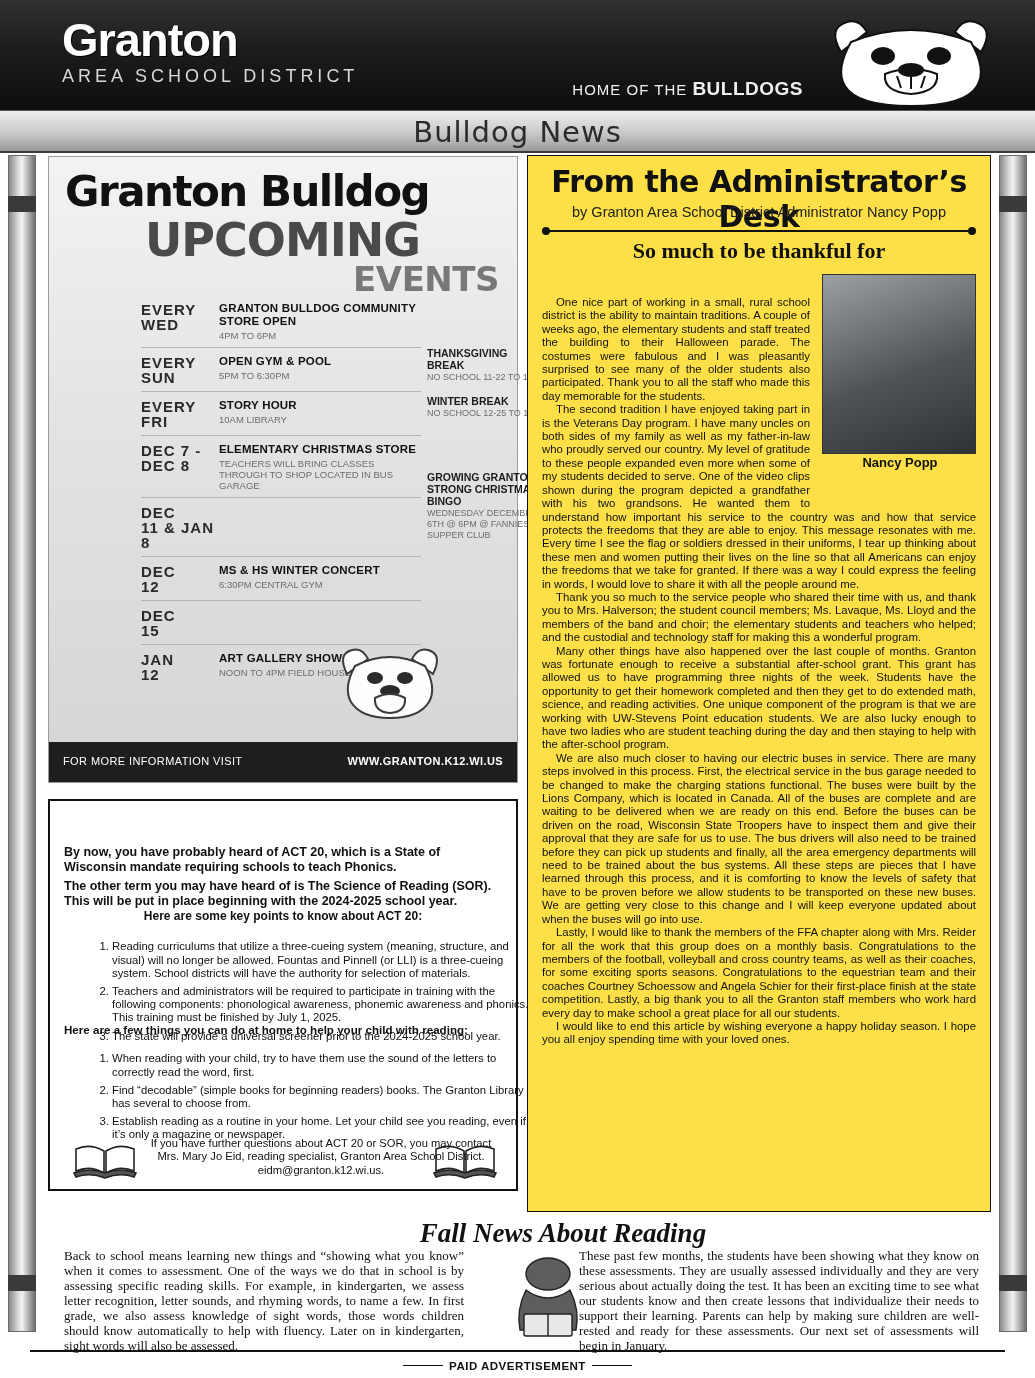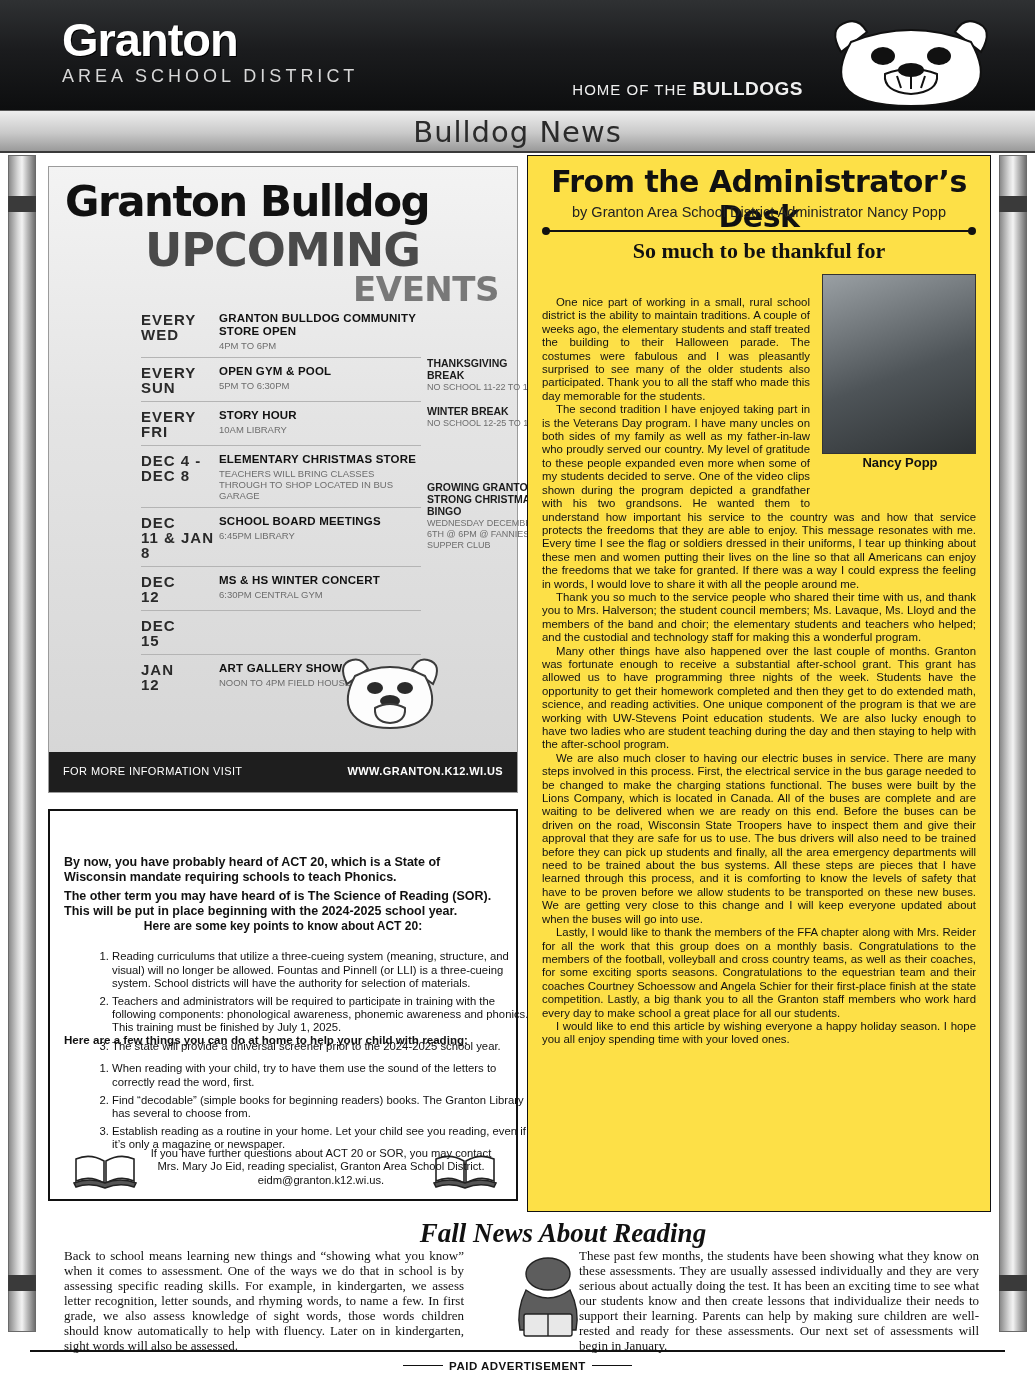--- a/index.html
+++ b/index.html
@@ -26,21 +26,21 @@
   
   .rail{position:absolute;top:155px;width:26px;height:1175px;
     background:linear-gradient(90deg,#8a8a8a,#d9d9d9 35%,#f3f3f3 50%,#bcbcbc 70%,#6f6f6f);
     border:1px solid #6a6a6a;}
   .rail.left{left:8px;}
   .rail.right{right:8px;}
   .rail:before{content:"";position:absolute;left:-1px;right:-1px;top:40px;height:16px;background:#3a3a3a;}
   .rail:after{content:"";position:absolute;left:-1px;right:-1px;bottom:40px;height:16px;background:#3a3a3a;}
 
   
-  .left-col{position:absolute;left:48px;top:166px;width:468px;}
+  .left-col{position:absolute;left:48px;top:156px;width:468px;}
   .events-box{position:relative;width:468px;height:625px;
     background:linear-gradient(180deg,#f3f3f3 0%,#e4e4e4 40%,#d5d5d5 100%);
     border:1px solid #9b9b9b;}
   .ev-title1{position:absolute;left:16px;top:10px;font-size:42px;font-weight:bold;
     letter-spacing:-1.5px;color:#111;font-family:"DejaVu Sans",sans-serif;}
   .ev-title2{position:absolute;left:96px;top:56px;font-size:46px;font-weight:bold;
     letter-spacing:-1px;color:#4a4a4a;font-family:"DejaVu Sans",sans-serif;}
   .ev-title3{position:absolute;right:18px;top:102px;font-size:34px;font-weight:bold;
     letter-spacing:-0.5px;color:#787878;font-family:"DejaVu Sans",sans-serif;}
 
@@ -186,36 +186,32 @@
             <span>EVERY</span>
             <span class="d2">FRI</span>
           </div>
           <div class="ev-info">
             <div class="ev-name">STORY HOUR</div>
             <div class="ev-time">10AM LIBRARY</div>
           </div>
         </div>
         <div class="ev-row">
           <div class="ev-date">
-            <span>DEC 4 -</span>
+            <span>DEC 7 -</span>
             <span class="d2">DEC 8</span>
           </div>
           <div class="ev-info">
             <div class="ev-name">ELEMENTARY CHRISTMAS STORE</div>
             <div class="ev-time">TEACHERS WILL BRING CLASSES THROUGH TO SHOP LOCATED IN BUS GARAGE</div>
           </div>
         </div>
         <div class="ev-row">
           <div class="ev-date">
             <span>DEC</span>
             <span class="d2">11 &amp; JAN 8</span>
-          </div>
-          <div class="ev-info">
-            <div class="ev-name">SCHOOL BOARD MEETINGS</div>
-            <div class="ev-time">6:45PM LIBRARY</div>
           </div>
         </div>
         <div class="ev-row">
           <div class="ev-date">
             <span>DEC</span>
             <span class="d2">12</span>
           </div>
           <div class="ev-info">
             <div class="ev-name">MS &amp; HS WINTER CONCERT</div>
             <div class="ev-time">6:30PM CENTRAL GYM</div>

